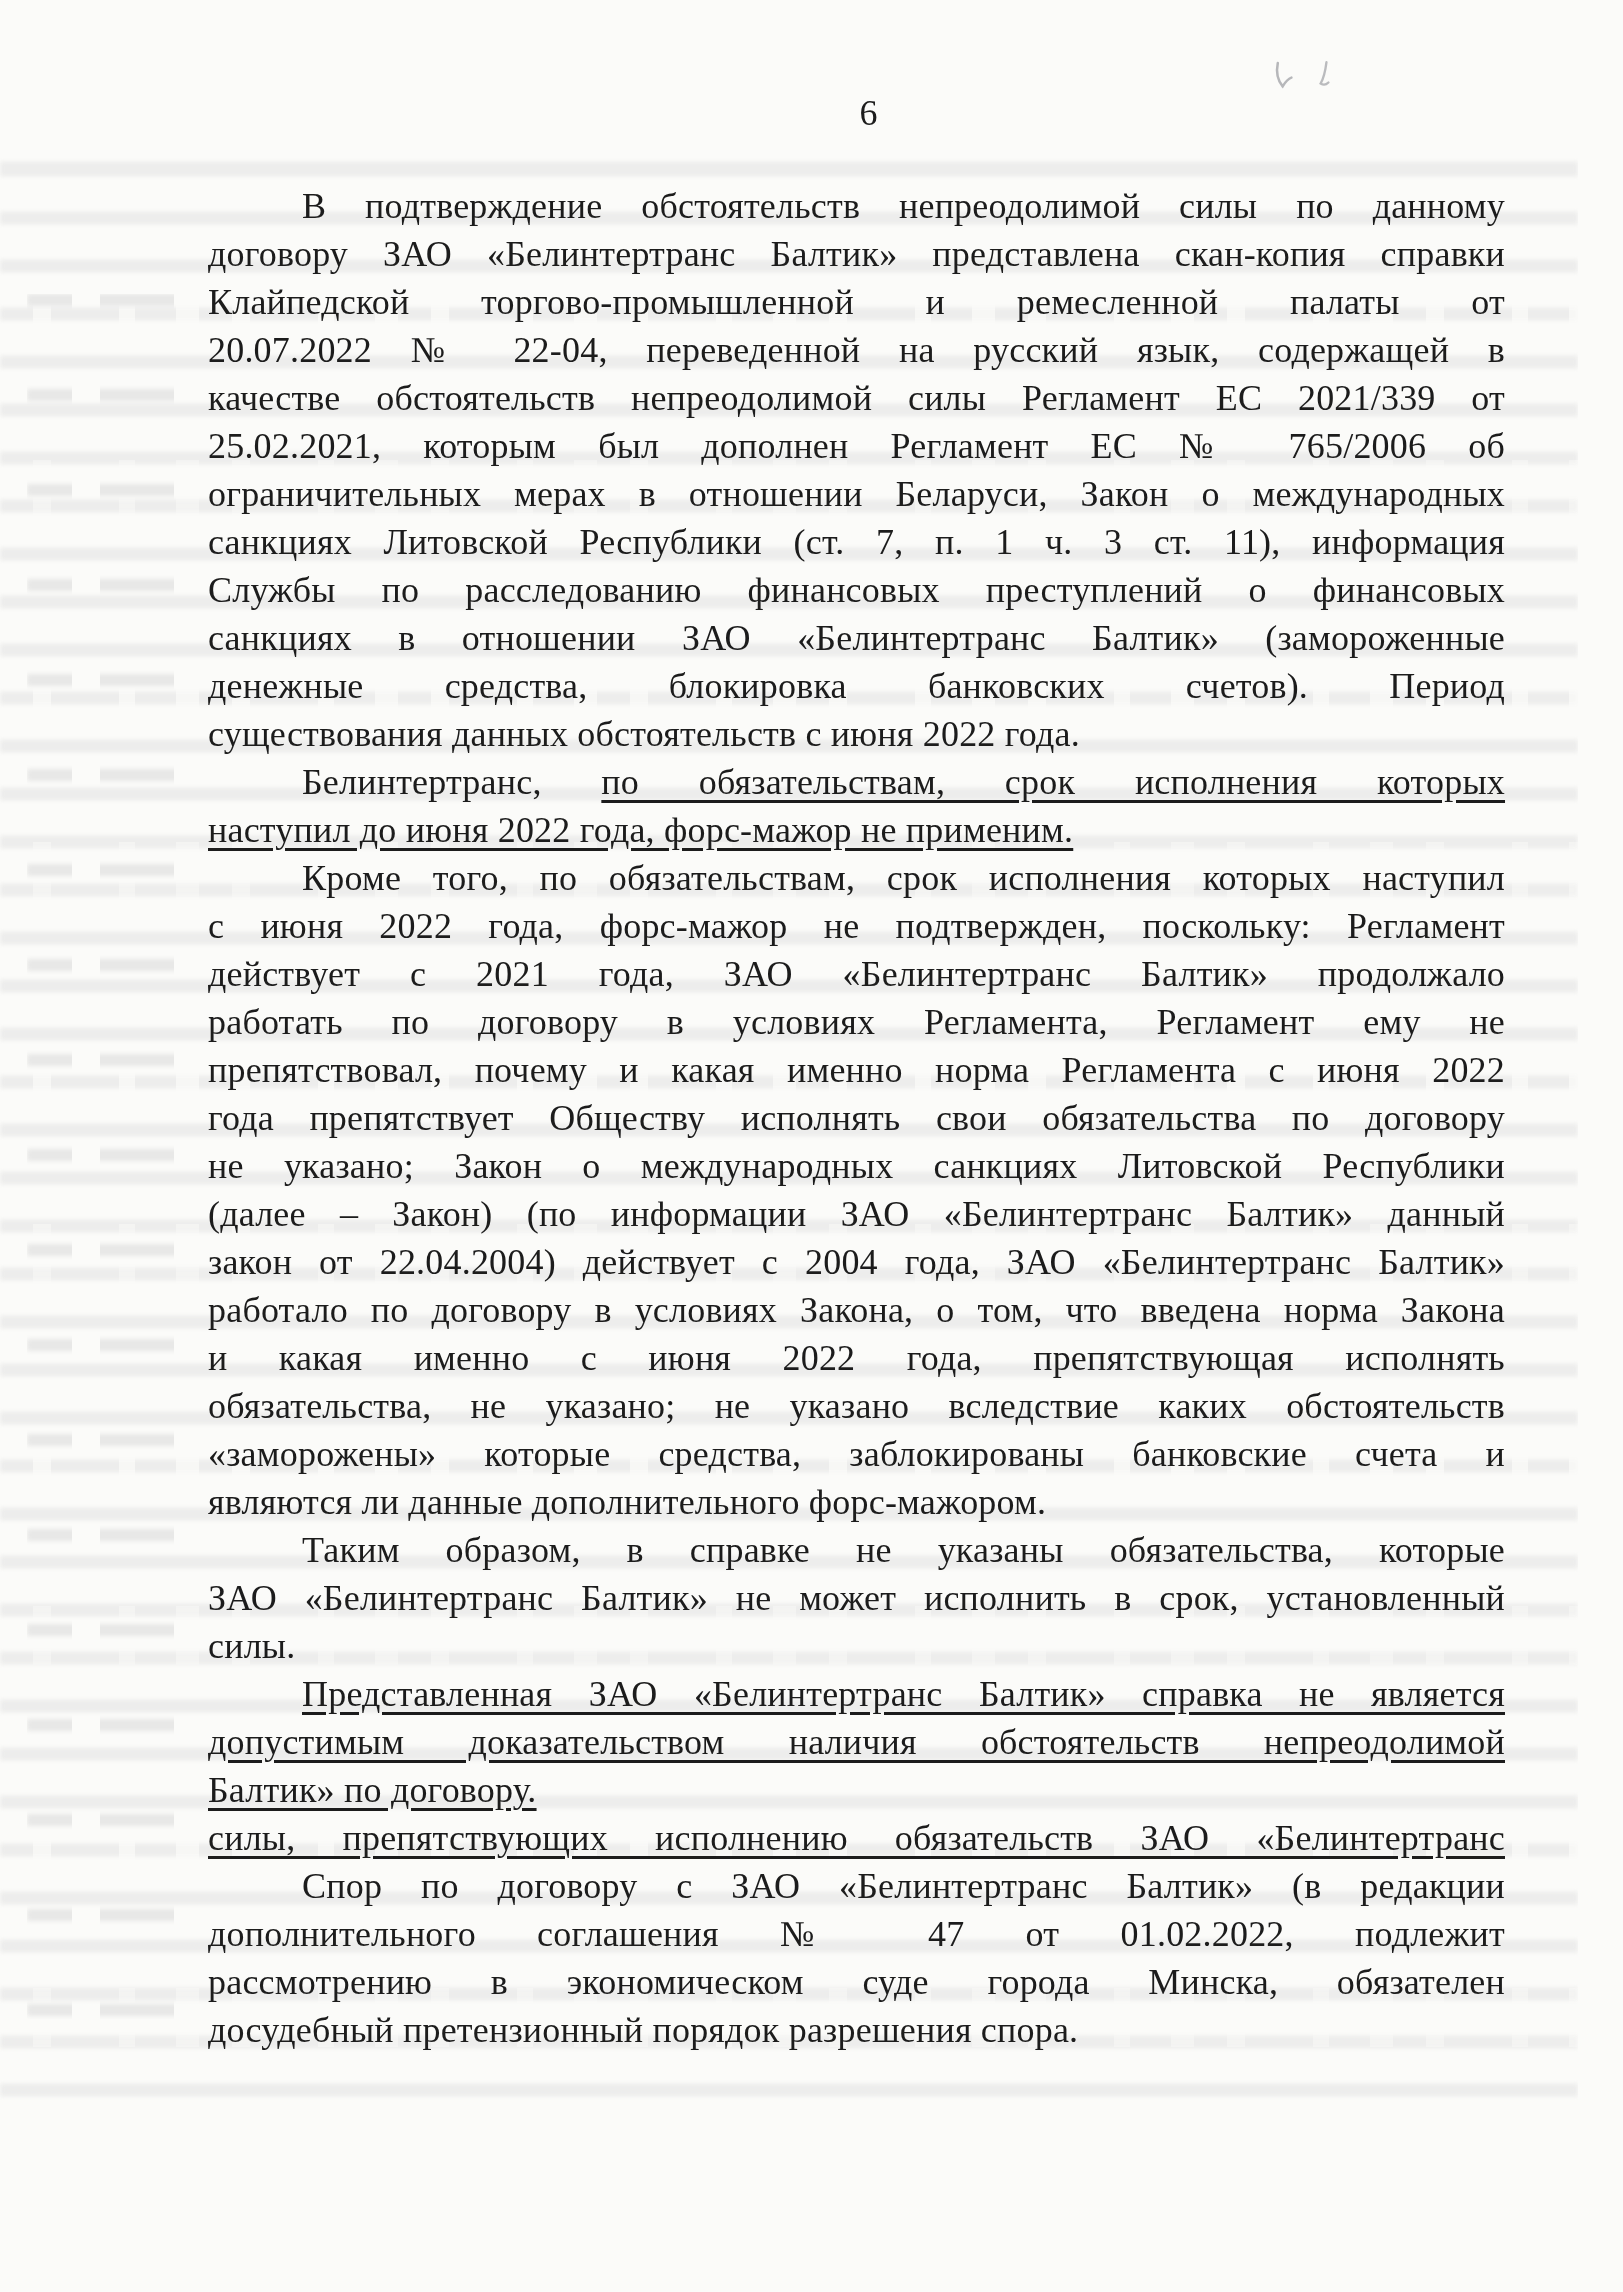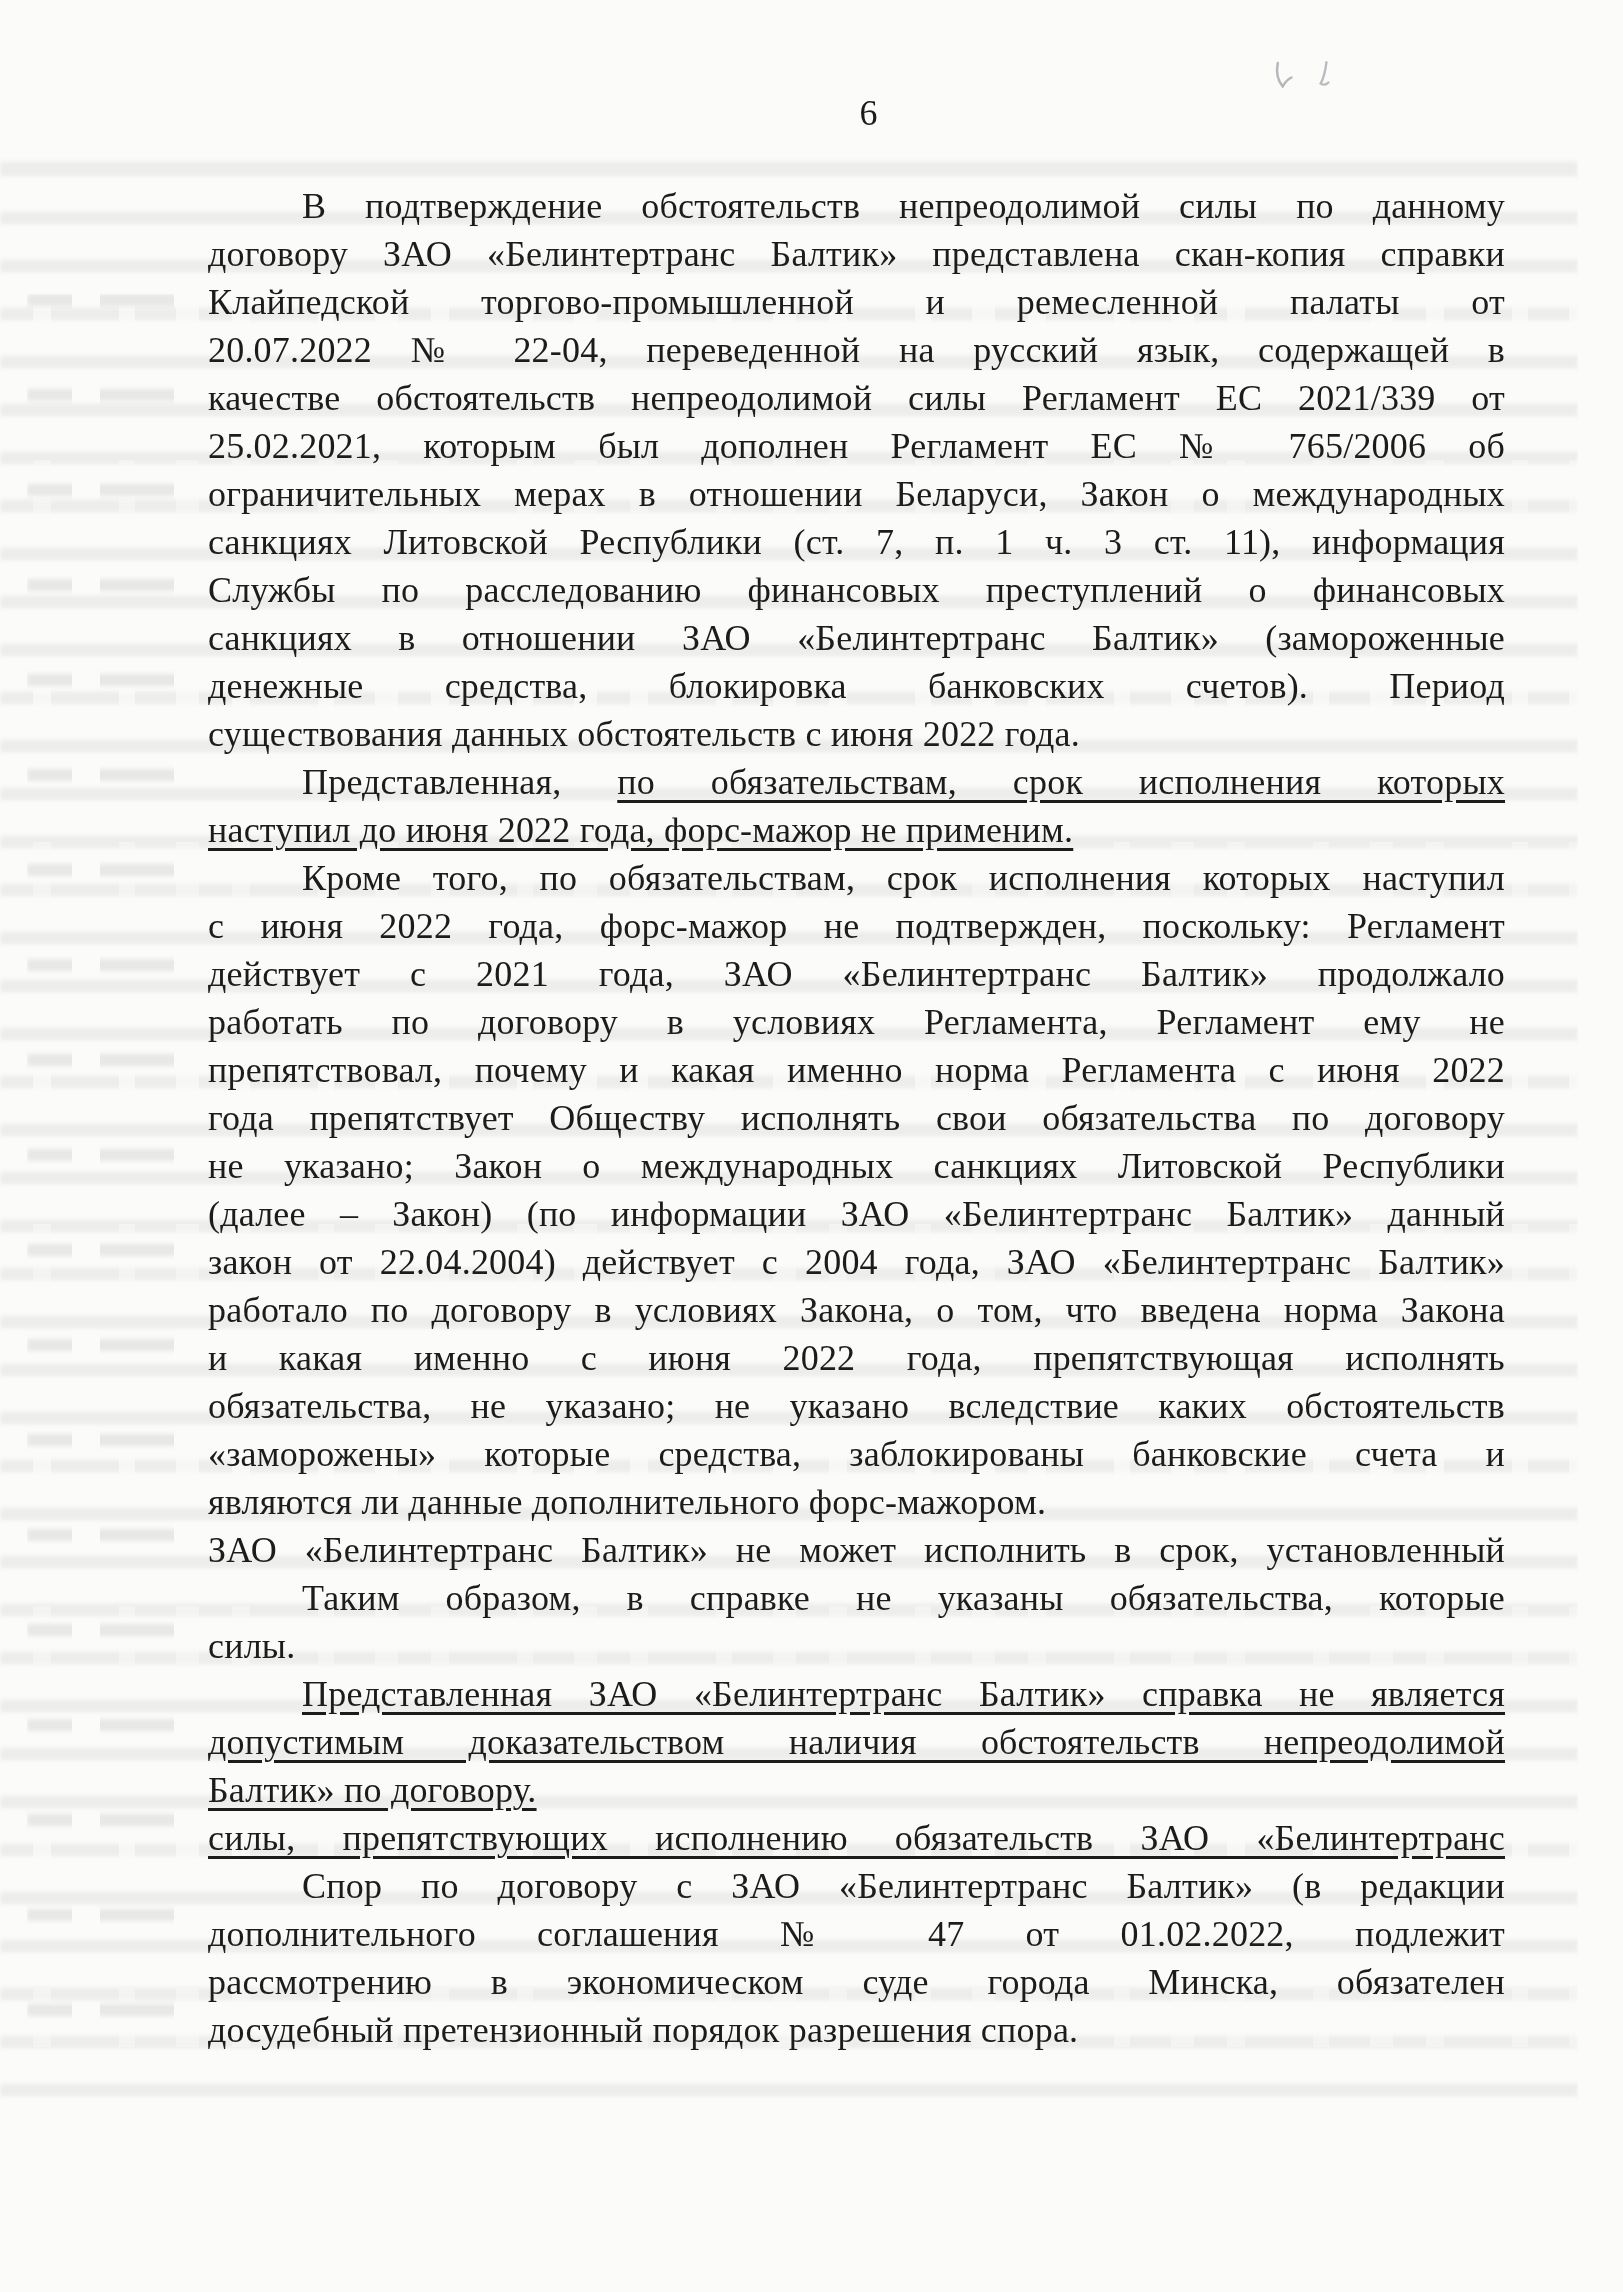--- a/index.html
+++ b/index.html
@@ -115,38 +115,38 @@
       <div class="line"><span>Клайпедской торгово-промышленной и ремесленной палаты от</span></div>
       <div class="line"><span>20.07.2022 № 22-04, переведенной на русский язык, содержащей в</span></div>
       <div class="line"><span>качестве обстоятельств непреодолимой силы Регламент ЕС 2021/339 от</span></div>
       <div class="line"><span>25.02.2021, которым был дополнен Регламент ЕС № 765/2006 об</span></div>
       <div class="line"><span>ограничительных мерах в отношении Беларуси, Закон о международных</span></div>
       <div class="line"><span>санкциях Литовской Республики (ст. 7, п. 1 ч. 3 ст. 11), информация</span></div>
       <div class="line"><span>Службы по расследованию финансовых преступлений о финансовых</span></div>
       <div class="line"><span>санкциях в отношении ЗАО «Белинтертранс Балтик» (замороженные</span></div>
       <div class="line"><span>денежные средства, блокировка банковских счетов). Период</span></div>
       <div class="line last"><span>существования данных обстоятельств с июня 2022 года.</span></div>
-      <div class="line indent"><span>Представленная, </span><span class="u">по обязательствам, срок исполнения которых</span></div>
+      <div class="line indent"><span>Белинтертранс, </span><span class="u">по обязательствам, срок исполнения которых</span></div>
       <div class="line last"><span class="u">наступил до июня 2022 года, форс-мажор не применим.</span></div>
       <div class="line indent"><span>Кроме того, по обязательствам, срок исполнения которых наступил</span></div>
       <div class="line"><span>с июня 2022 года, форс-мажор не подтвержден, поскольку: Регламент</span></div>
       <div class="line"><span>действует с 2021 года, ЗАО «Белинтертранс Балтик» продолжало</span></div>
       <div class="line"><span>работать по договору в условиях Регламента, Регламент ему не</span></div>
       <div class="line"><span>препятствовал, почему и какая именно норма Регламента с июня 2022</span></div>
       <div class="line"><span>года препятствует Обществу исполнять свои обязательства по договору</span></div>
       <div class="line"><span>не указано; Закон о международных санкциях Литовской Республики</span></div>
       <div class="line"><span>(далее – Закон) (по информации ЗАО «Белинтертранс Балтик» данный</span></div>
       <div class="line"><span>закон от 22.04.2004) действует с 2004 года, ЗАО «Белинтертранс Балтик»</span></div>
       <div class="line"><span>работало по договору в условиях Закона, о том, что введена норма Закона</span></div>
       <div class="line"><span>и какая именно с июня 2022 года, препятствующая исполнять</span></div>
       <div class="line"><span>обязательства, не указано; не указано вследствие каких обстоятельств</span></div>
       <div class="line"><span>«заморожены» которые средства, заблокированы банковские счета и</span></div>
       <div class="line last"><span>являются ли данные дополнительного форс-мажором.</span></div>
+      <div class="line indent"><span>Таким образом, в справке не указаны обязательства, которые</span></div>
       <div class="line"><span>ЗАО «Белинтертранс Балтик» не может исполнить в срок, установленный</span></div>
-      <div class="line indent"><span>Таким образом, в справке не указаны обязательства, которые</span></div>
       <div class="line last"><span>силы.</span></div>
       <div class="line indent"><span class="u">Представленная ЗАО «Белинтертранс Балтик» справка не является</span></div>
       <div class="line"><span class="u">допустимым доказательством наличия обстоятельств непреодолимой</span></div>
       <div class="line last"><span class="u">Балтик» по договору.</span></div>
       <div class="line"><span class="u">силы, препятствующих исполнению обязательств ЗАО «Белинтертранс</span></div>
       <div class="line indent"><span>Спор по договору с ЗАО «Белинтертранс Балтик» (в редакции</span></div>
       <div class="line"><span>дополнительного соглашения № 47 от 01.02.2022, подлежит</span></div>
       <div class="line"><span>рассмотрению в экономическом суде города Минска, обязателен</span></div>
       <div class="line last"><span>досудебный претензионный порядок разрешения спора.</span></div>
     </div>

